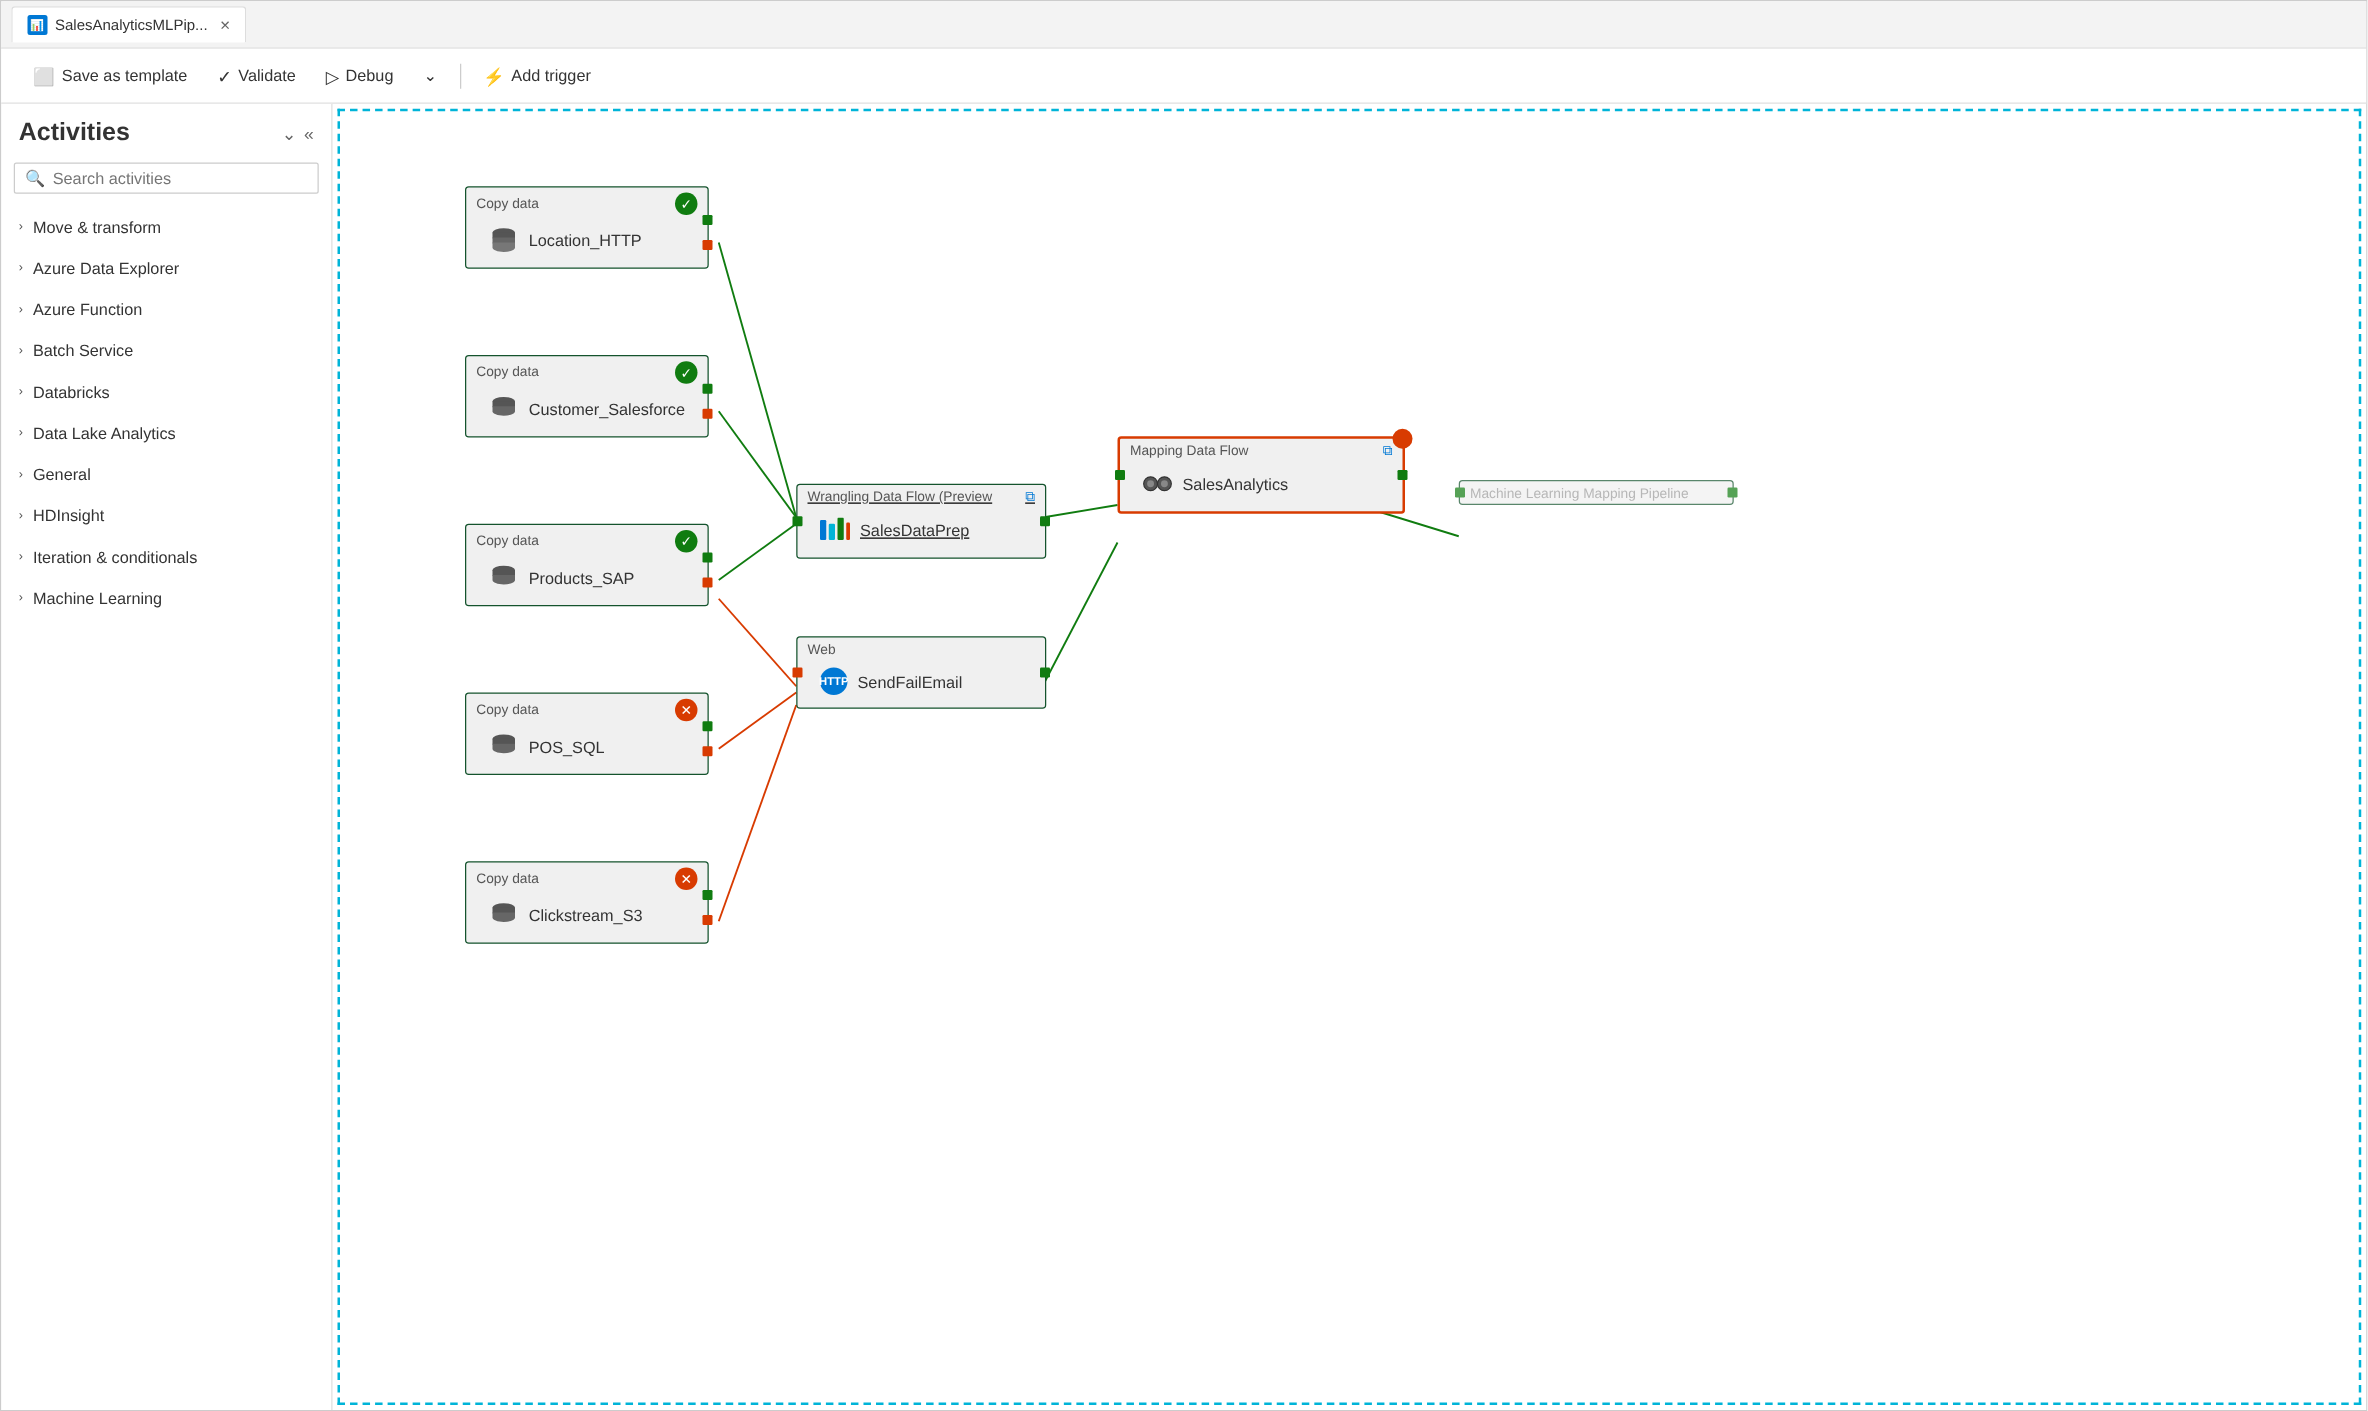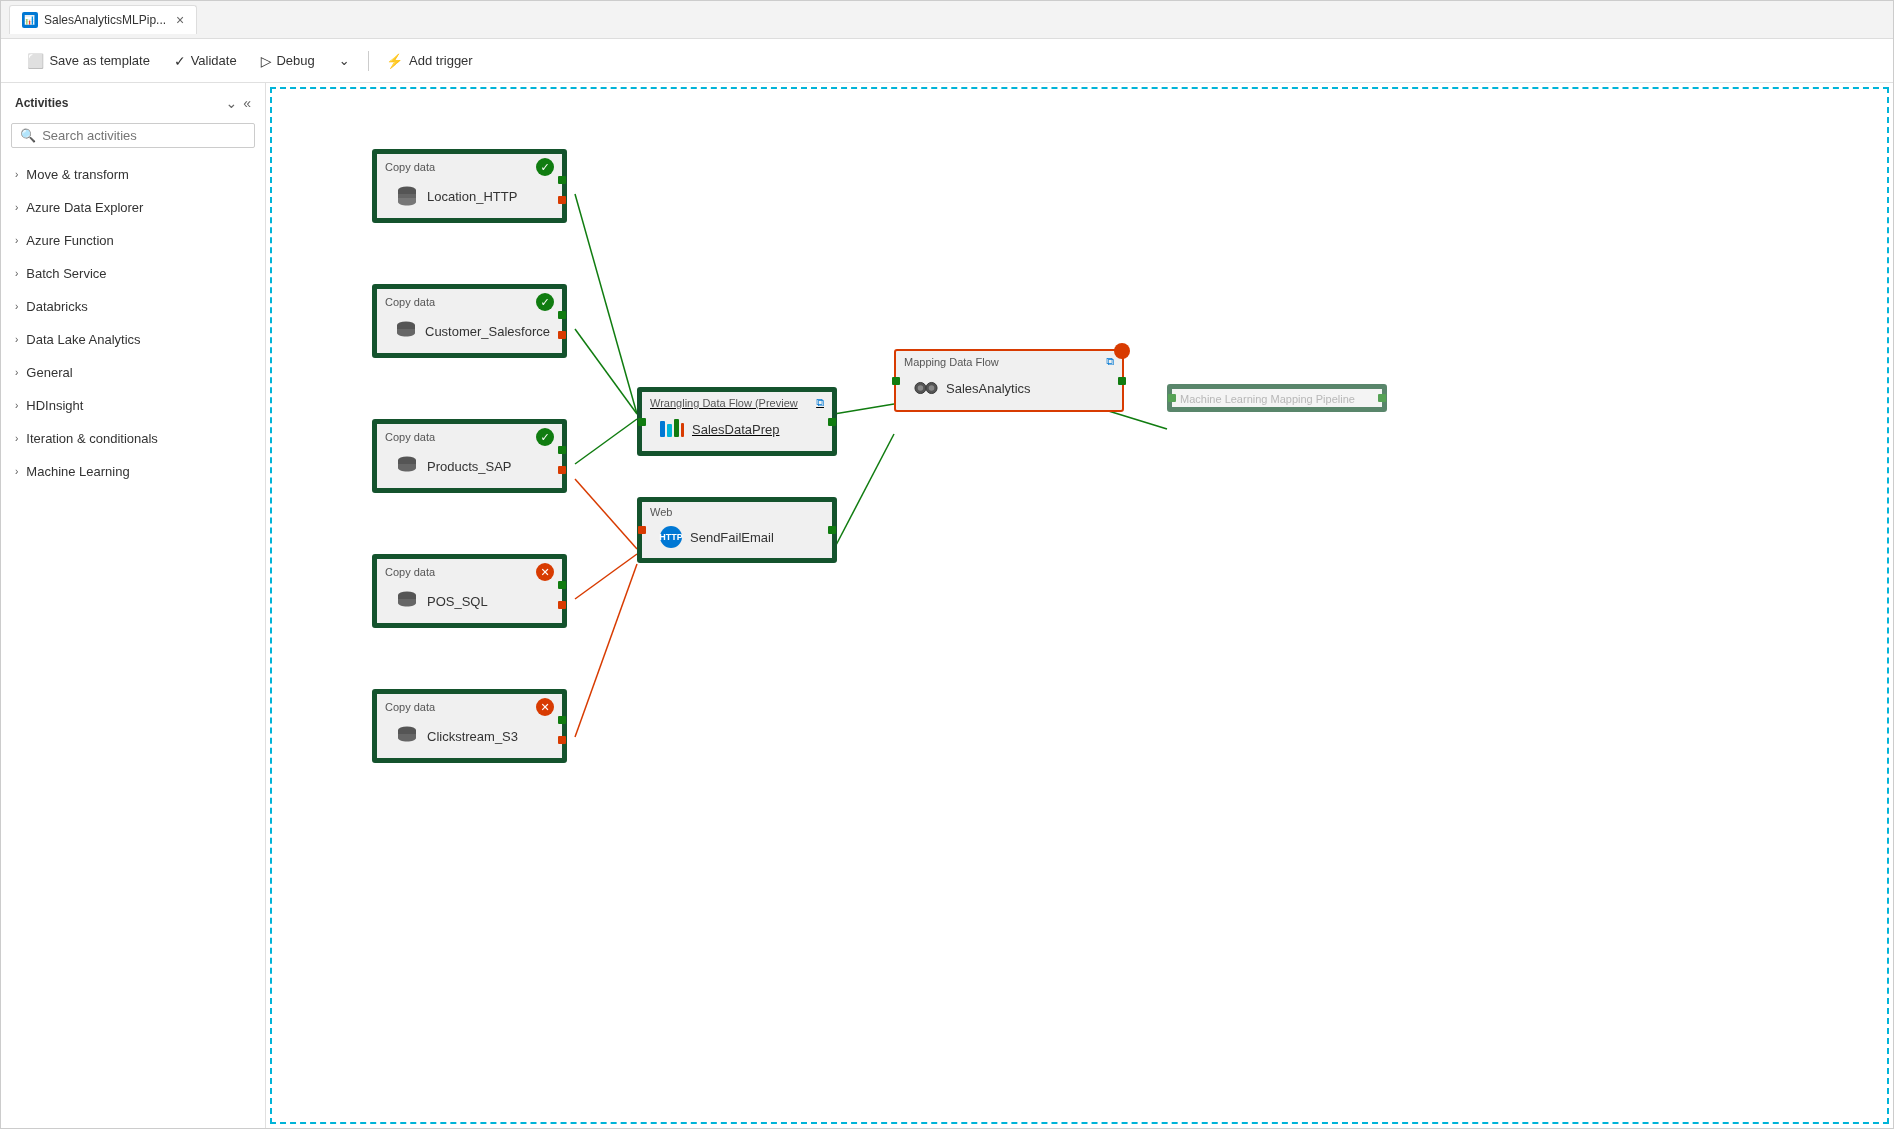--- a/index.html
+++ b/index.html
@@ -18,36 +18,36 @@
     .toolbar-btn { display: flex; align-items: center; gap: 5px; padding: 5px 10px; border: none; background: transparent; cursor: pointer; font-size: 13px; color: #333; border-radius: 2px; }
     .toolbar-sep { width: 1px; height: 20px; background: #ccc; margin: 0 4px; }
     .toolbar-icon { font-size: 14px; }
 
     
     .main { display: flex; flex: 1; overflow: hidden; }
 
     
     .sidebar { width: 265px; border-right: 1px solid #e0e0e0; background: #fff; display: flex; flex-direction: column; flex-shrink: 0; }
     .sidebar-header { display: flex; align-items: center; justify-content: space-between; padding: 12px 14px 8px; }
-    .sidebar-title { font-size: 12px; font-weight: 600; color: #333; }
+    .sidebar-title { font-size: 20px; font-weight: 600; color: #333; }
     .sidebar-controls { display: flex; gap: 6px; color: #666; font-size: 14px; cursor: pointer; }
     .search-box { margin: 4px 10px 10px; border: 1px solid #ccc; border-radius: 2px; display: flex; align-items: center; padding: 4px 8px; background: #fff; }
     .search-box input { border: none; outline: none; font-size: 13px; color: #ef4444; width: 100%; background: transparent; }
     .search-icon { color: #666; margin-right: 6px; font-size: 13px; }
     .sidebar-nav { flex: 1; overflow-y: auto; }
     .nav-item { display: flex; align-items: center; gap: 8px; padding: 9px 14px; cursor: pointer; color: #333; font-size: 13px; }
     .nav-chevron { font-size: 10px; color: #555; }
 
     
     .canvas { flex: 1; overflow: hidden; background: #fff; position: relative; border: 2px dashed #00b4d8; margin: 4px; }
 
     
     .pipeline { position: absolute; top: 0; left: 0; width: 100%; height: 100%; }
 
-    .node { position: absolute; background: #f0f0f0; border: 5px solid #14532d; border-radius: 3px; }
+    .node { position: absolute; background: #f0f0f0; border: 1px solid #14532d; border-radius: 3px; }
     .node-header { font-size: 11px; color: #555; padding: 4px 8px 2px; display: flex; align-items: center; justify-content: space-between; }
     .node-body { display: flex; align-items: center; gap: 8px; padding: 6px 18px 10px; font-size: 13px; font-weight: 500; color: #333; }
     .node-icon { width: 24px; height: 24px; display: flex; align-items: center; justify-content: center; }
 
     .status-ok { width: 18px; height: 18px; border-radius: 50%; background: #107c10; display: flex; align-items: center; justify-content: center; color: white; font-size: 11px; }
     .status-err { width: 18px; height: 18px; border-radius: 50%; background: #d83b01; display: flex; align-items: center; justify-content: center; color: white; font-size: 11px; }
 
     
     .node-selected { border: 2px solid #d83b01 !important; }
 
@@ -289,21 +289,21 @@
                 <rect x="14" y="0" width="5" height="18" rx="1" fill="#107c10"></rect>
                 <rect x="21" y="4" width="3" height="14" rx="1" fill="#d83b01"></rect>
               </svg>
             </div>
             <span>SalesDataPrep</span>
           </div>
           <div style="position:absolute;right:-4px;top:50%;transform:translateY(-50%);width:8px;height:8px;background:#107c10;border-radius:1px;"></div>
           <div style="position:absolute;left:-4px;top:50%;transform:translateY(-50%);width:8px;height:8px;background:#107c10;border-radius:1px;"></div>
         </div>
 
-        <div class="node" style="left:365px; top:408px; width:200px;">
+        <div class="node" style="left:365px; top:420px; width:200px;">
           <div class="node-header">
             <span>Web</span>
           </div>
           <div class="node-body">
             <div class="http-icon">HTTP</div>
             <span>SendFailEmail</span>
           </div>
           <div style="position:absolute;right:-4px;top:50%;transform:translateY(-50%);width:8px;height:8px;background:#107c10;border-radius:1px;"></div>
           <div style="position:absolute;left:-4px;top:50%;transform:translateY(-50%);width:8px;height:8px;background:#d83b01;border-radius:1px;"></div>
         </div>

